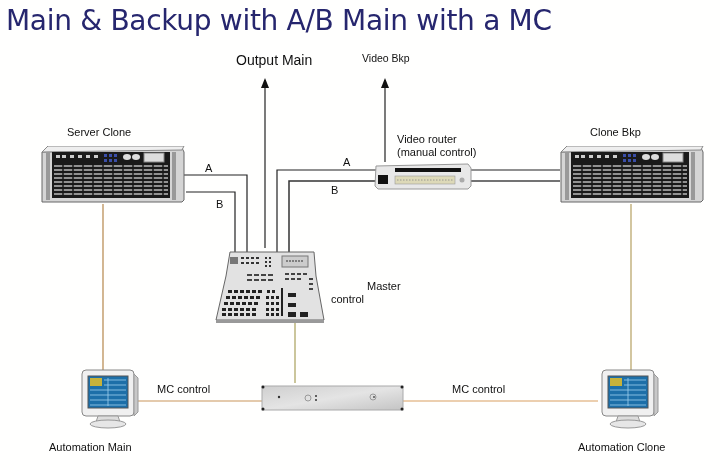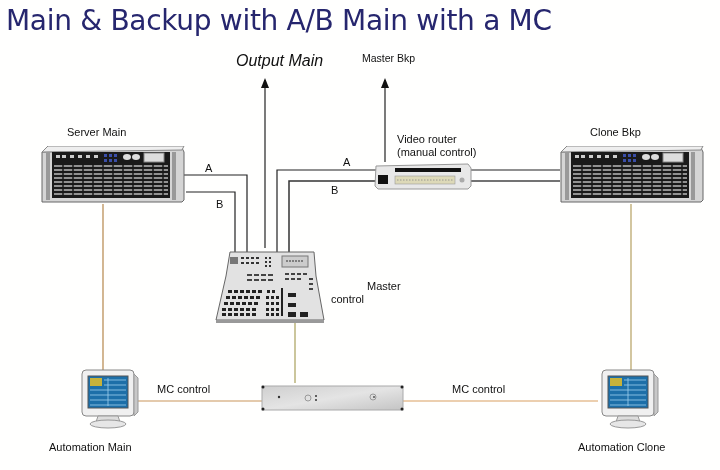--- a/index.html
+++ b/index.html
@@ -35,24 +35,24 @@
   <line x1="470" y1="170" x2="560" y2="170" stroke="#222" stroke-width="1.2"></line>
   <line x1="470" y1="181" x2="560" y2="181" stroke="#444" stroke-width="1.6"></line>
 
   <line x1="103" y1="204" x2="103" y2="370" stroke="#b5864a" stroke-width="1.2"></line>
   <line x1="631" y1="204" x2="631" y2="370" stroke="#b5a060" stroke-width="1.2"></line>
   <line x1="295" y1="322" x2="295" y2="383" stroke="#a8a05a" stroke-width="1.2"></line>
   <line x1="136" y1="401" x2="262" y2="401" stroke="#c9955a" stroke-width="1.2"></line>
   <line x1="403" y1="401" x2="598" y2="401" stroke="#d9a060" stroke-width="1.2"></line>
 </svg>
 
-<div class="lbl" style="left:236px;top:52px;font-size:16px;font-style:italic;">Output Main</div>
-<div class="lbl" style="left:362px;top:52px;font-size:10.5px;">Master Bkp</div>
-
-<div class="lbl" style="left:67px;top:126px;">Server Main</div>
+<div class="lbl" style="left:236px;top:52px;font-size:14px;">Output Main</div>
+<div class="lbl" style="left:362px;top:52px;font-size:10.5px;">Video Bkp</div>
+
+<div class="lbl" style="left:67px;top:126px;">Server Clone</div>
 <div class="lbl" style="left:590px;top:126px;">Clone Bkp</div>
 
 <div class="lbl" style="left:397px;top:133px;">Video router</div>
 <div class="lbl" style="left:397px;top:146px;">(manual control)</div>
 
 <div class="lbl" style="left:331px;top:280px;margin-left:36px;">Master</div>
 <div class="lbl" style="left:331px;top:293px;">control</div>
 
 <div class="lbl" style="left:49px;top:441px;">Automation Main</div>
 <div class="lbl" style="left:578px;top:441px;text-align:center;">Automation Clone</div>

